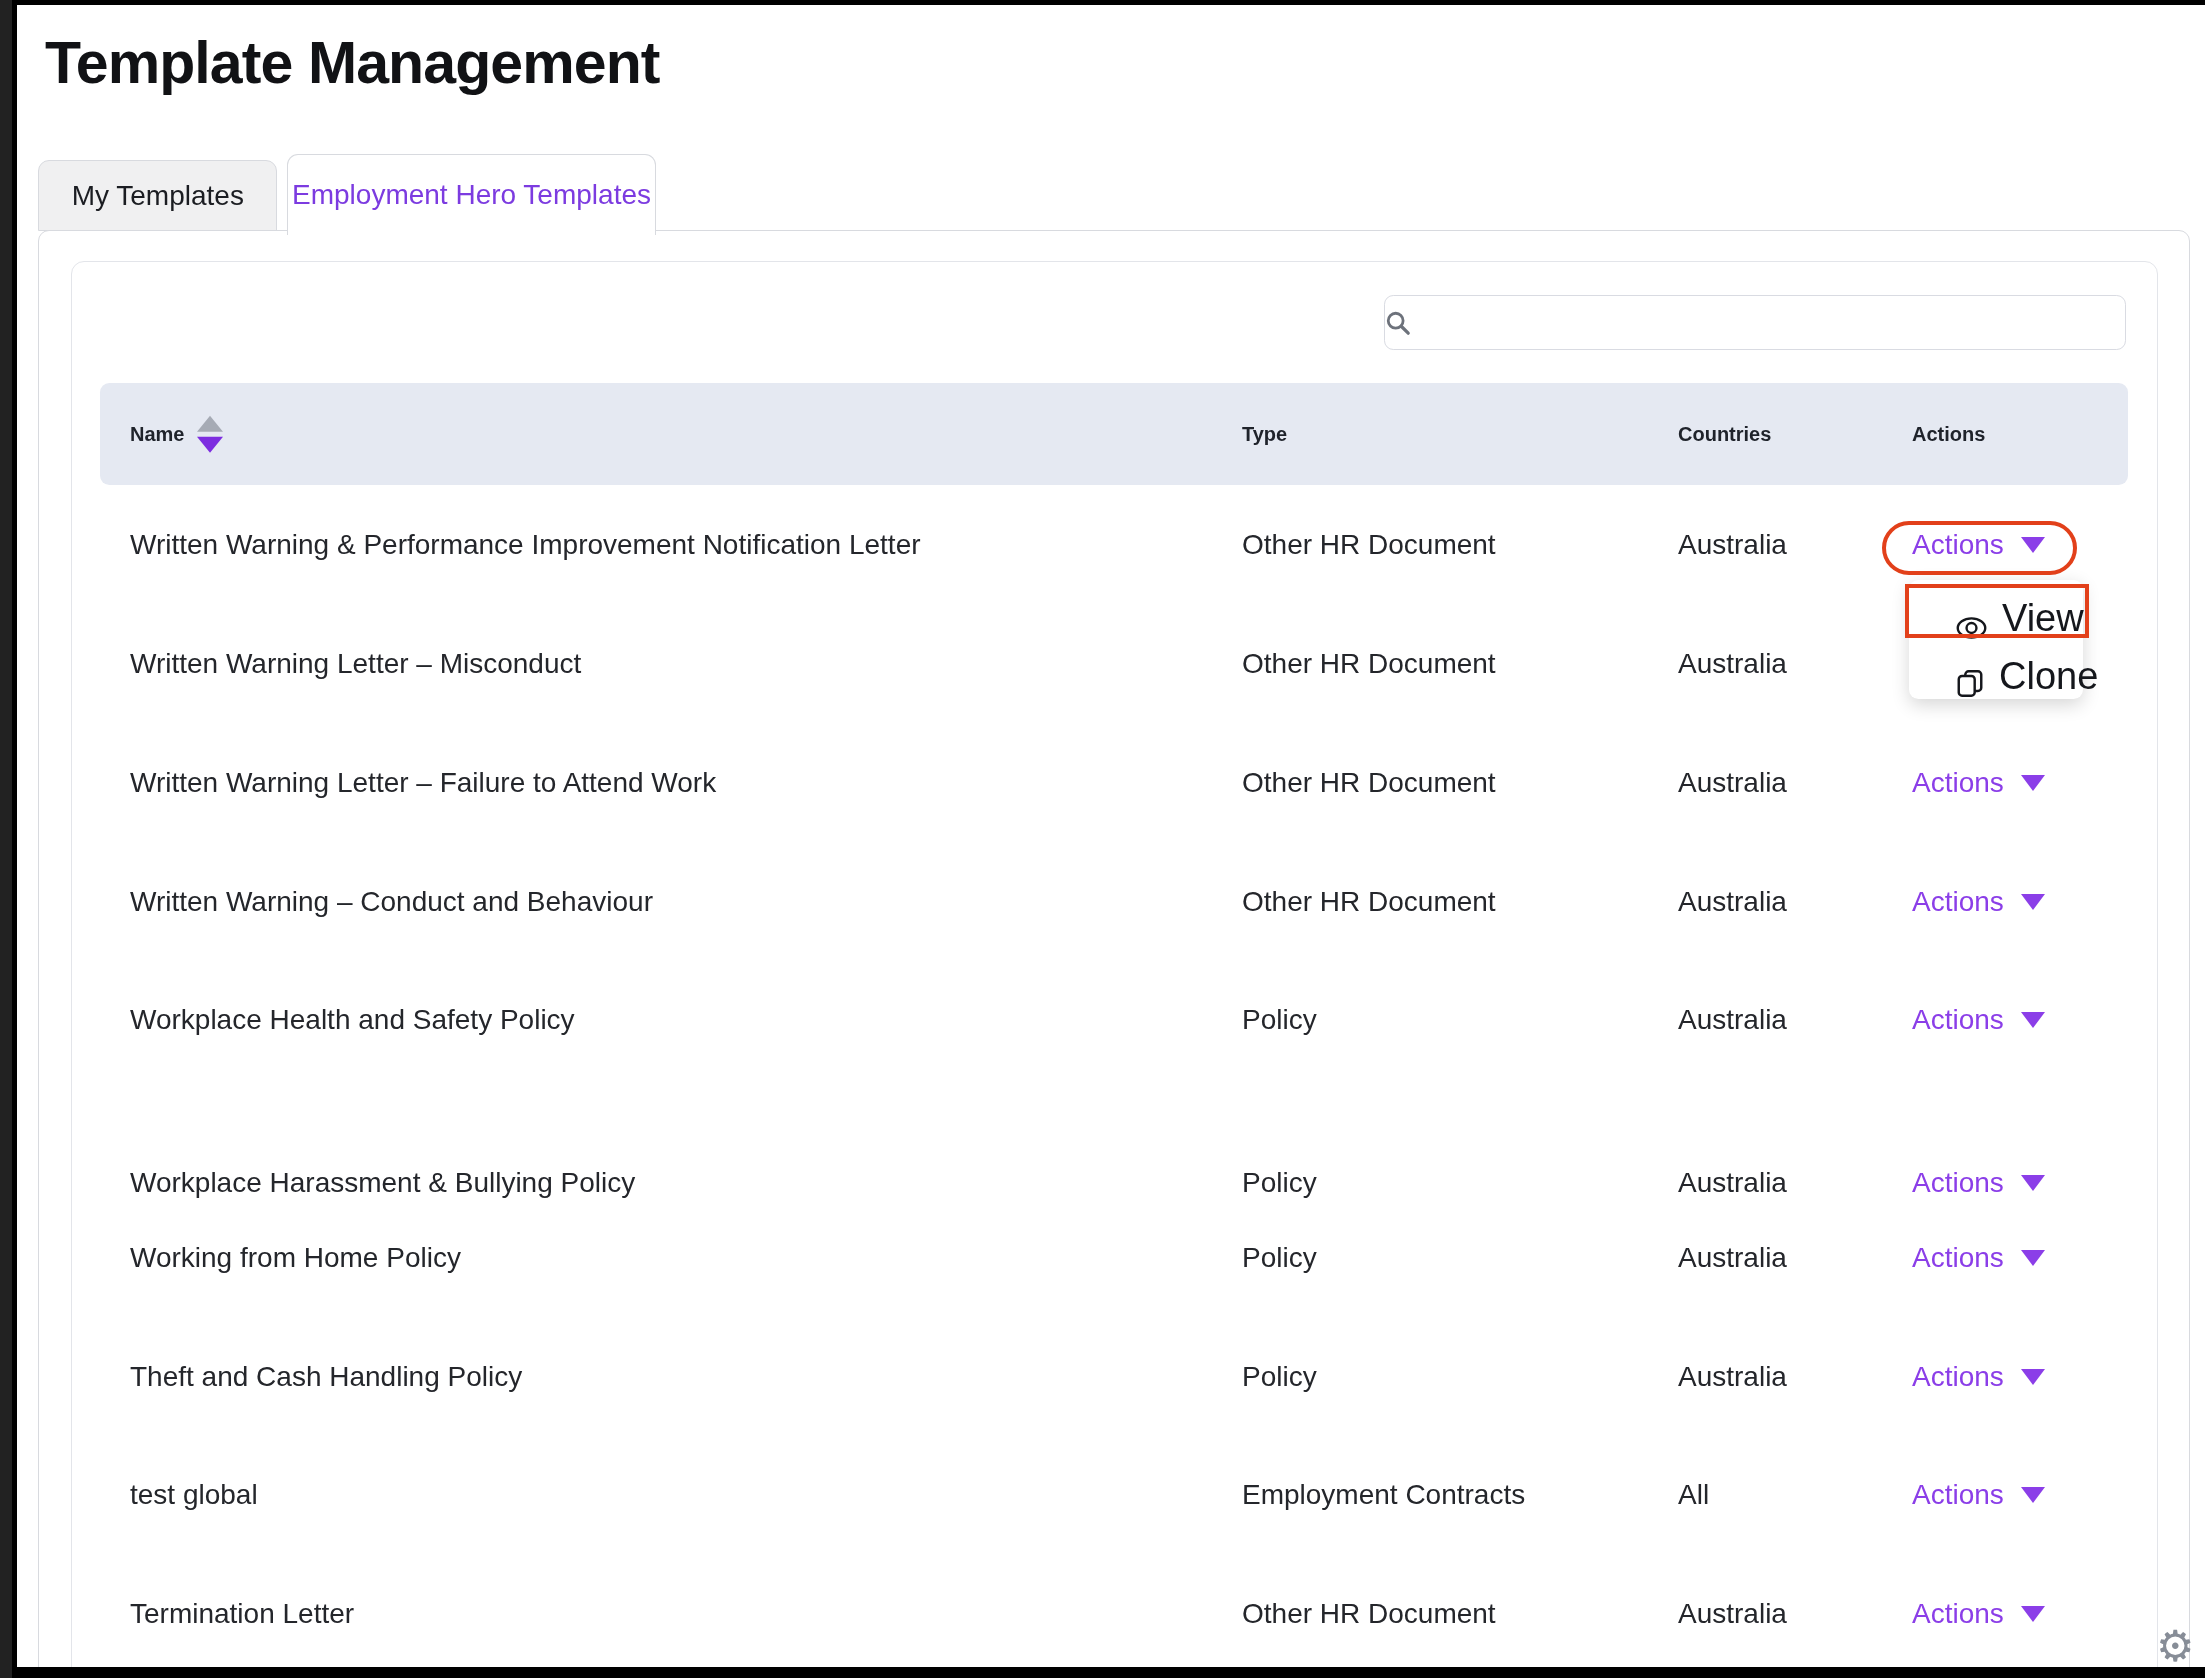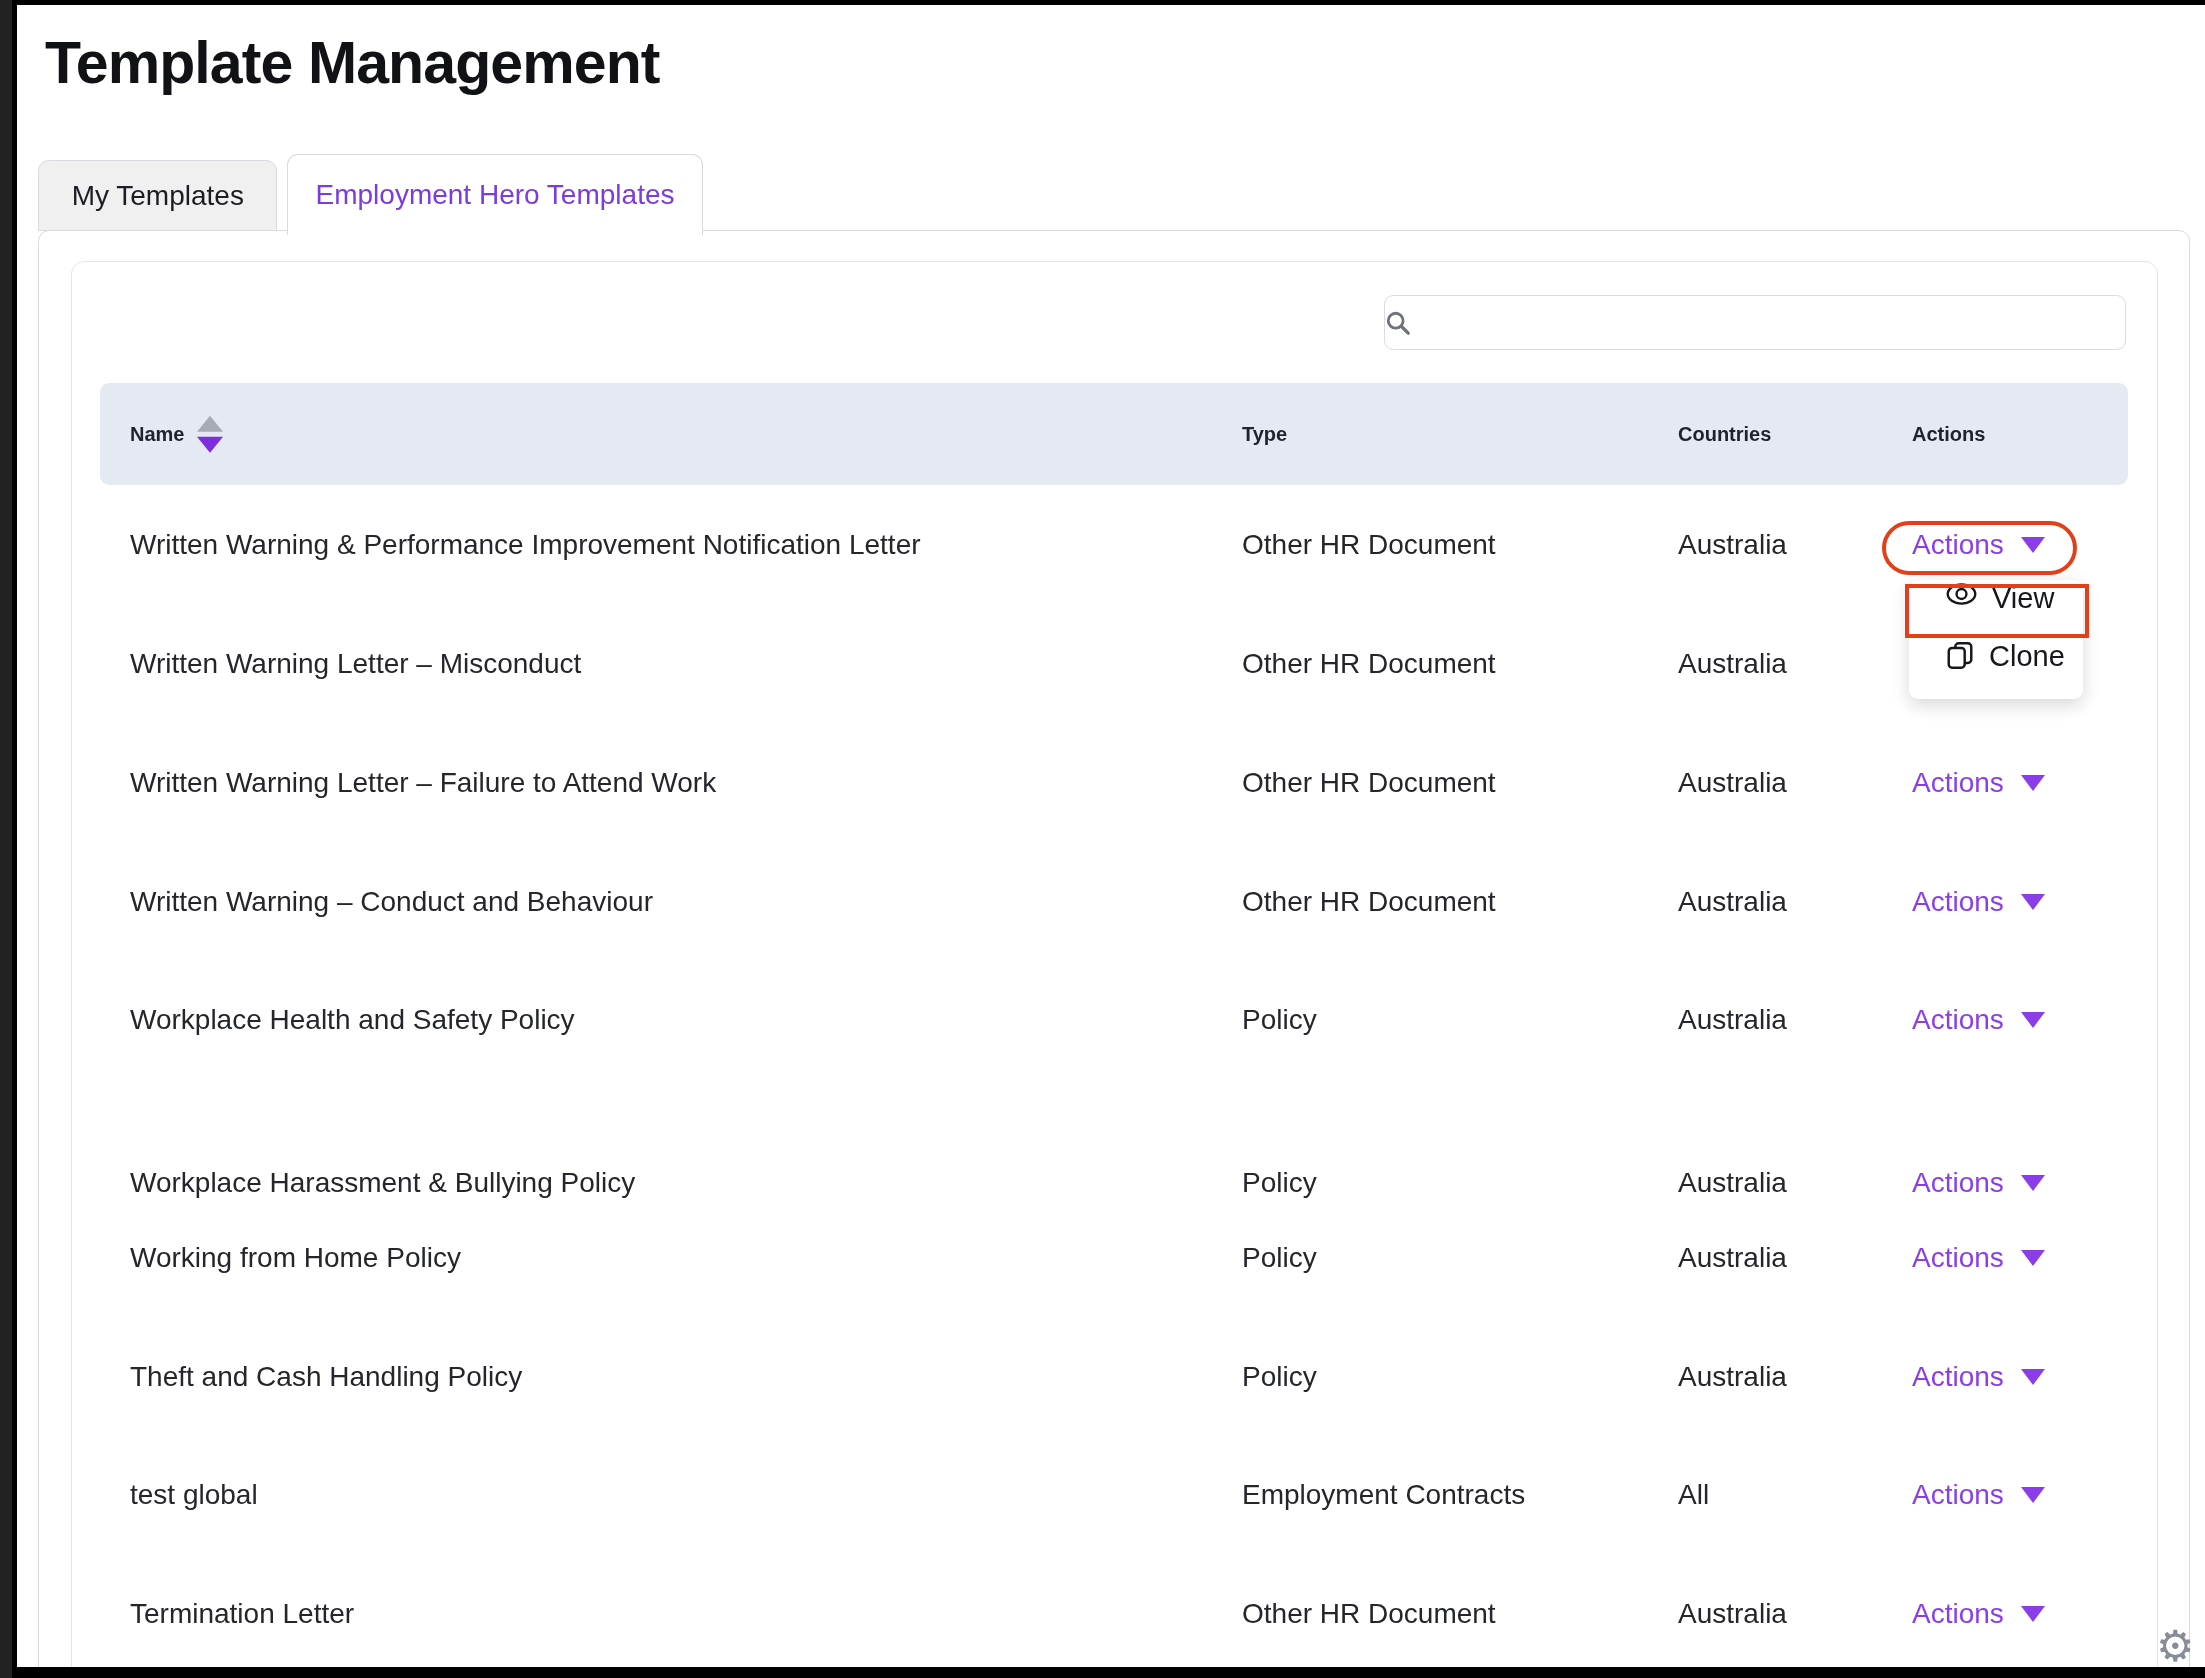--- a/index.html
+++ b/index.html
@@ -11,21 +11,21 @@
   .page-title{
     position:absolute;left:28px;top:24px;margin:0;
     font-size:59px;font-weight:700;letter-spacing:-0.9px;color:#111215;
   }
   
   .tab{
     position:absolute;display:flex;align-items:center;justify-content:center;
     font-size:28px;border:0.9px solid #d8dadf;border-radius:11px 11px 0 0;cursor:pointer;
   }
   .tab.inactive{left:21.3px;top:155px;width:239px;height:71px;background:#f0f0f1;color:#1b1d22;z-index:1;}
-  .tab.active{left:270px;top:149px;width:416px;height:81px;background:#ffffff;color:#7c3be0;border-bottom:none;z-index:3;}
+  .tab.active{left:270px;top:149px;width:369px;height:81px;background:#ffffff;color:#7c3be0;border-bottom:none;z-index:3;}
   
   .panel{
     position:absolute;left:21.3px;top:225px;width:2152px;height:1503px;
     background:#fff;border:0.9px solid #d8dadf;border-radius:11px;z-index:2;
   }
   .card{
     position:absolute;left:54px;top:256px;width:2087px;height:1484px;
     background:#fff;border:0.9px solid #e3e5ea;border-radius:13px;z-index:2;
   }
   
@@ -70,22 +70,22 @@
     position:absolute;left:1888px;top:579px;width:184px;height:54px;
     border:4.6px solid #e2401a;z-index:14;pointer-events:none;
   }
   
   .dropdown{
     position:absolute;left:1892px;top:575px;width:174px;height:119px;
     background:#fff;border-radius:9.3px;box-shadow:0 5.6px 18.6px rgba(0,0,0,.16);
     z-index:10;display:flex;flex-direction:column;justify-content:center;
   }
   .menu-item{
-    display:flex;align-items:flex-start;gap:14px;height:58px;padding-left:36px;
-    font-size:29px;color:#15171c;cursor:pointer;
+    display:flex;align-items:flex-end;gap:14px;height:58px;padding-left:46px;
+    font-size:38px;color:#15171c;cursor:pointer;
   }
   .menu-item svg{flex:none;}
   
   .gear{position:absolute;left:2139px;top:1616px;font-size:43px;color:#878d97;z-index:5;}
 </style>
 </head>
 <body>
 
 <div id="screen">
 

